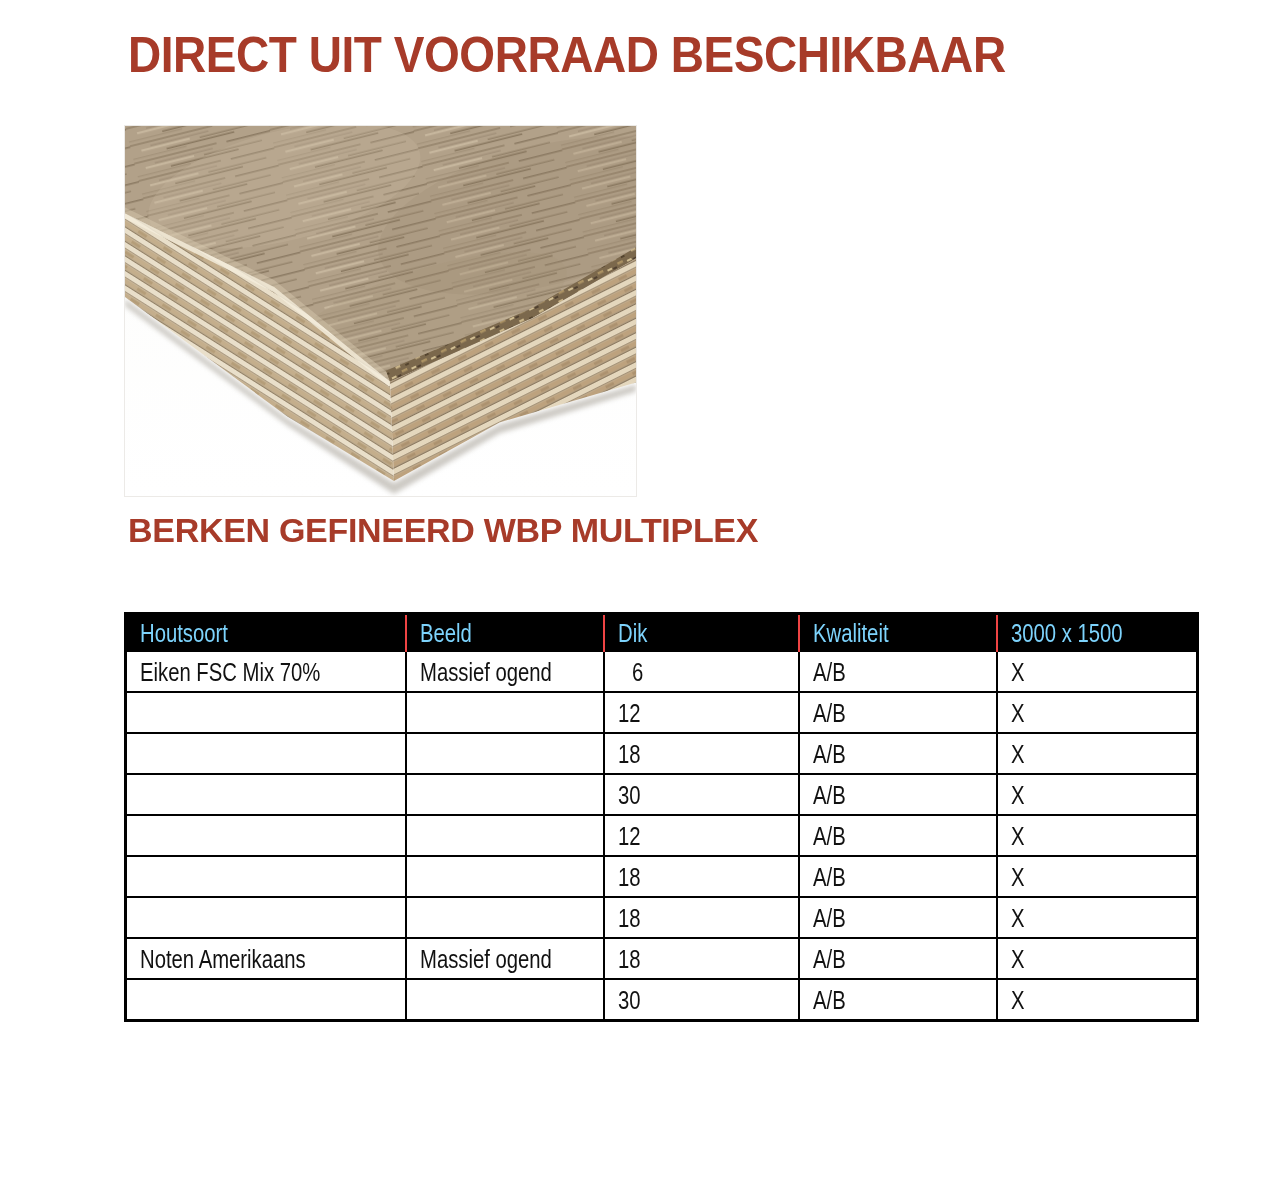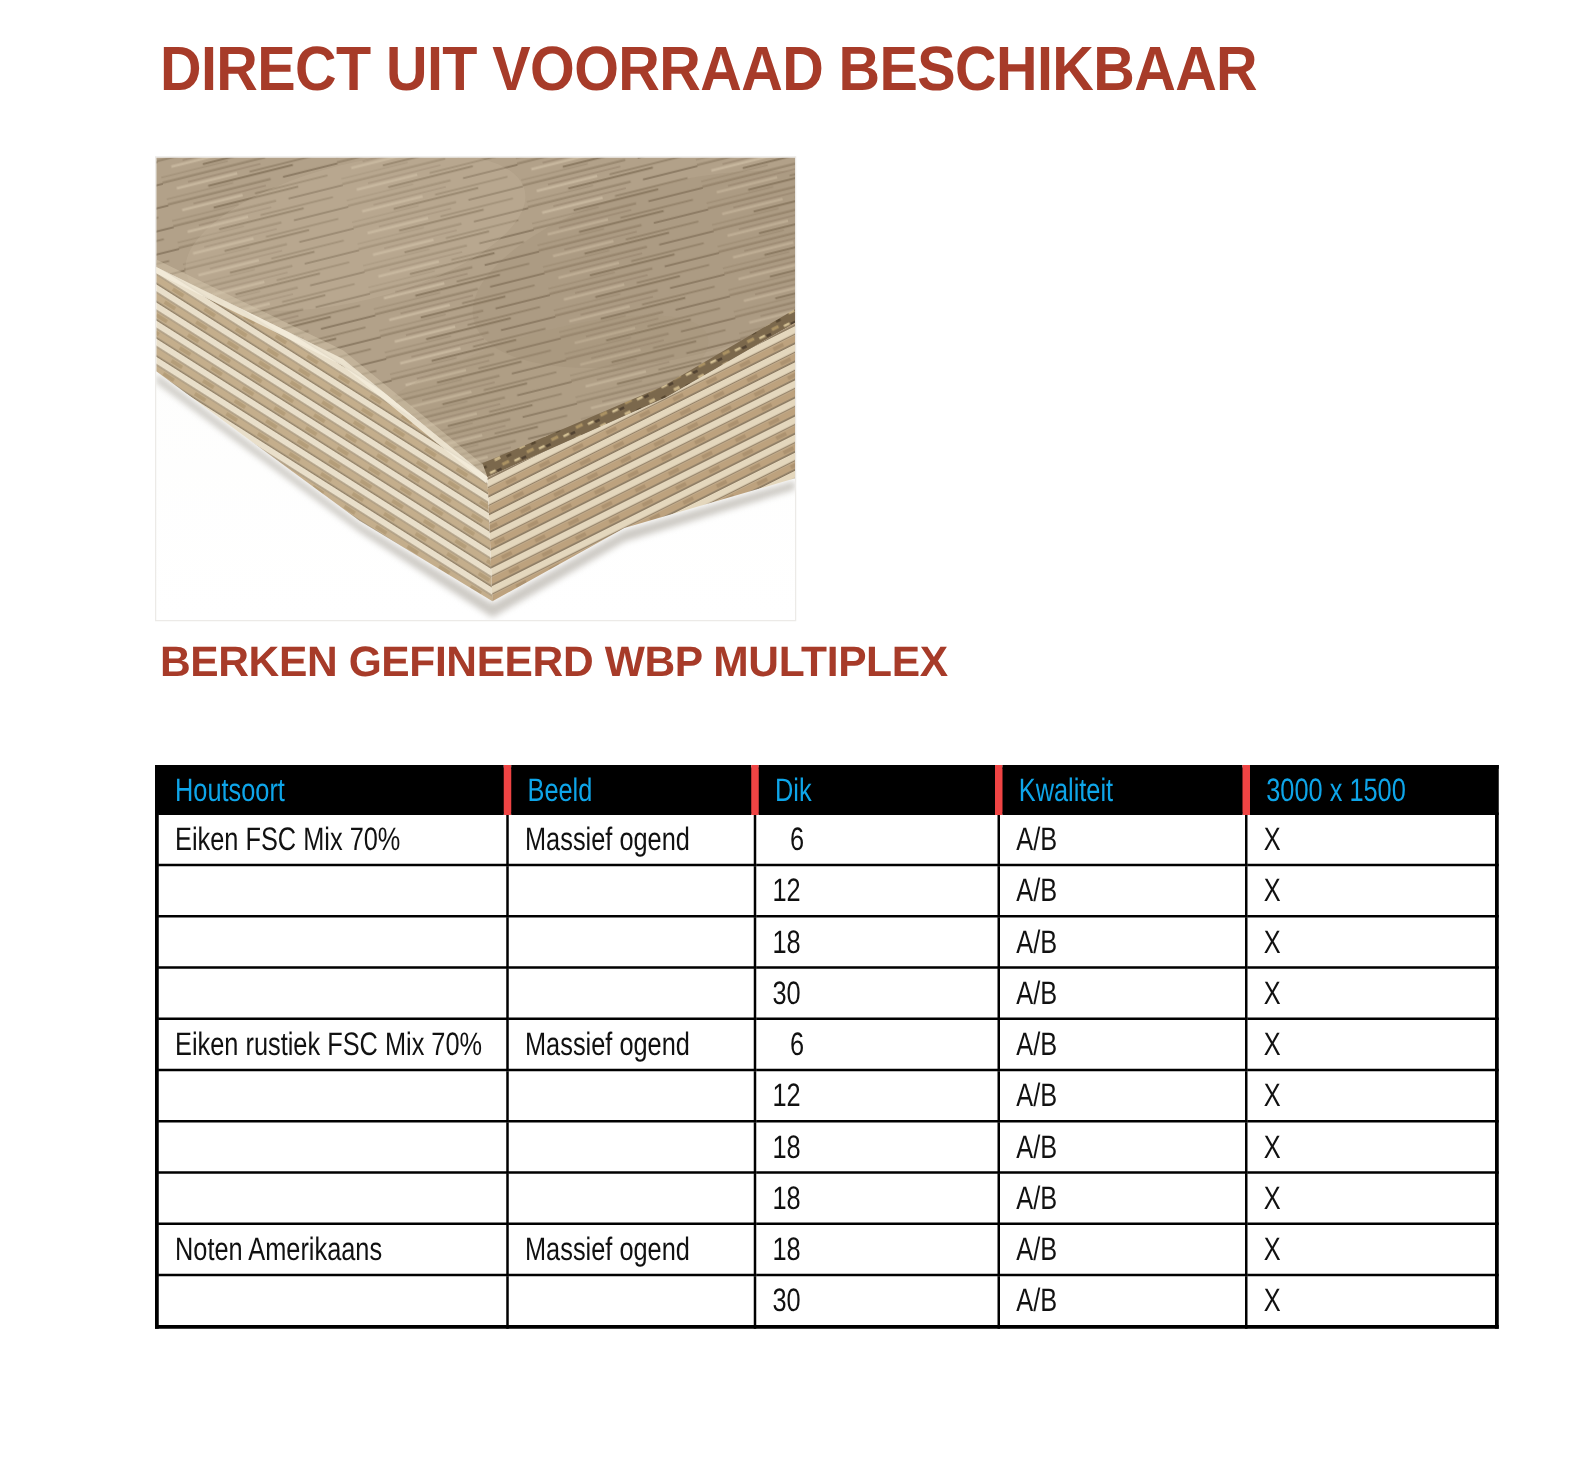--- a/index.html
+++ b/index.html
@@ -27,24 +27,24 @@
     border:1px solid #eceae7;box-sizing:border-box;
   }
   .photo svg{display:block;width:100%;height:100%;}
 
   .spec-table{
     position:absolute;left:124px;top:612px;width:1072px;
     border-collapse:collapse;table-layout:fixed;
     border:3px solid #000;
   }
   .spec-table thead th{
-    background:var(--table-head-bg,#000);color:#0ea5e9;
+    background:var(--table-head-bg,#000);color:#7dd3fc;
     height:35px;text-align:left;padding:0 0 0 13px;font-weight:normal;
   }
-  .spec-table thead th + th{border-left:6px solid #ef4444;margin-top:12px;}
+  .spec-table thead th + th{border-left:2px solid #ef4444;margin-top:12px;}
   .spec-table tbody td{
     border:2px solid #000;background:#fff;
     height:39px;padding:0 0 0 13px;vertical-align:middle;color:#111;margin-top:35px;
   }
   .ct{
     display:inline-block;transform:scaleX(0.78);transform-origin:left center;
     white-space:nowrap;font-size:26px;line-height:1;
   }
   .indent{margin-left:14px;}
 </style>
@@ -158,27 +158,20 @@
           <td><span class="ct">X</span></td>
         </tr>
         <tr>
           <td><span class="ct"></span></td>
           <td><span class="ct"></span></td>
           <td><span class="ct">30</span></td>
           <td><span class="ct">A/B</span></td>
           <td><span class="ct">X</span></td>
         </tr>
         <tr>
-          <td><span class="ct">Eiken rustiek FSC Mix 70%</span></td>
-          <td><span class="ct">Massief ogend</span></td>
-          <td><span class="ct indent">6</span></td>
-          <td><span class="ct">A/B</span></td>
-          <td><span class="ct">X</span></td>
-        </tr>
-        <tr>
           <td><span class="ct"></span></td>
           <td><span class="ct"></span></td>
           <td><span class="ct">12</span></td>
           <td><span class="ct">A/B</span></td>
           <td><span class="ct">X</span></td>
         </tr>
         <tr>
           <td><span class="ct"></span></td>
           <td><span class="ct"></span></td>
           <td><span class="ct">18</span></td>

